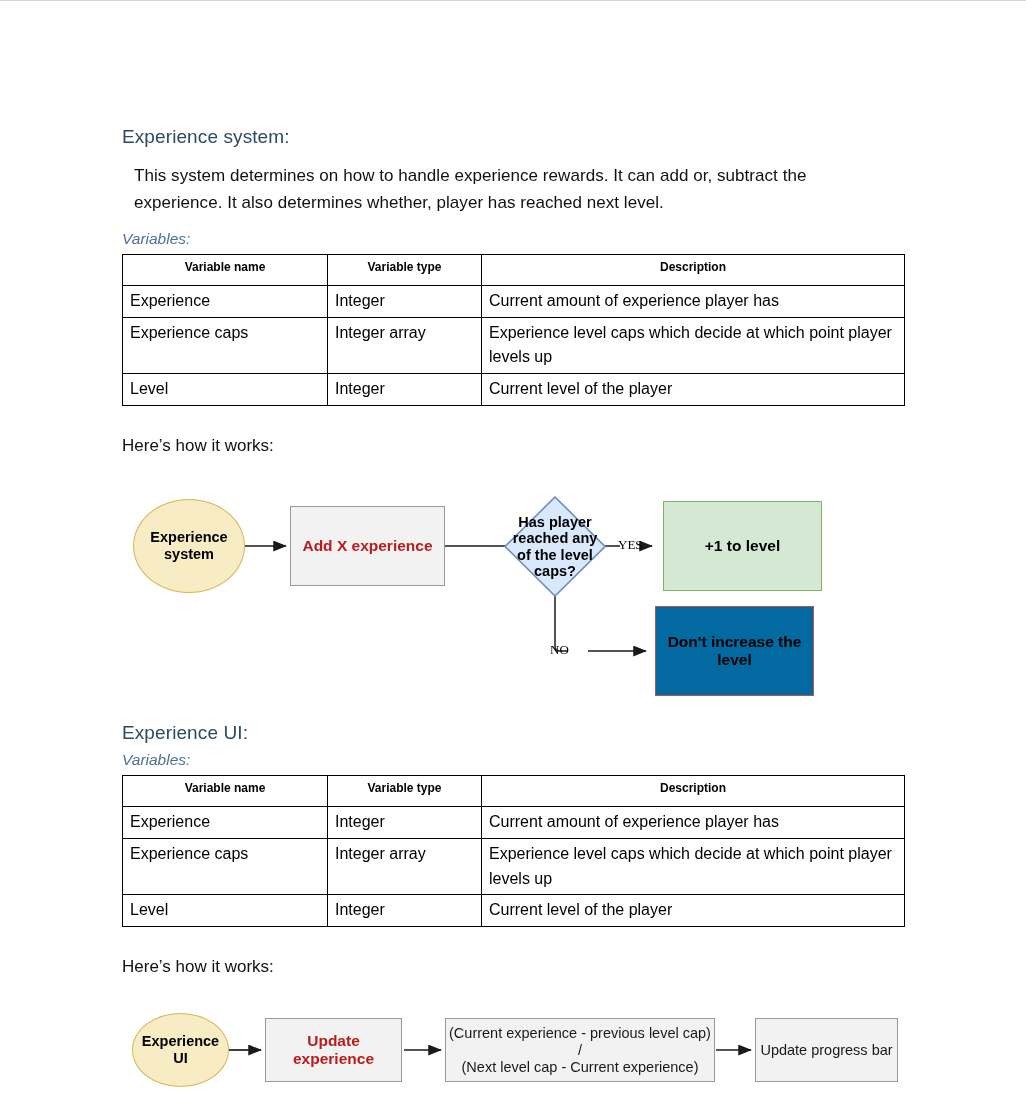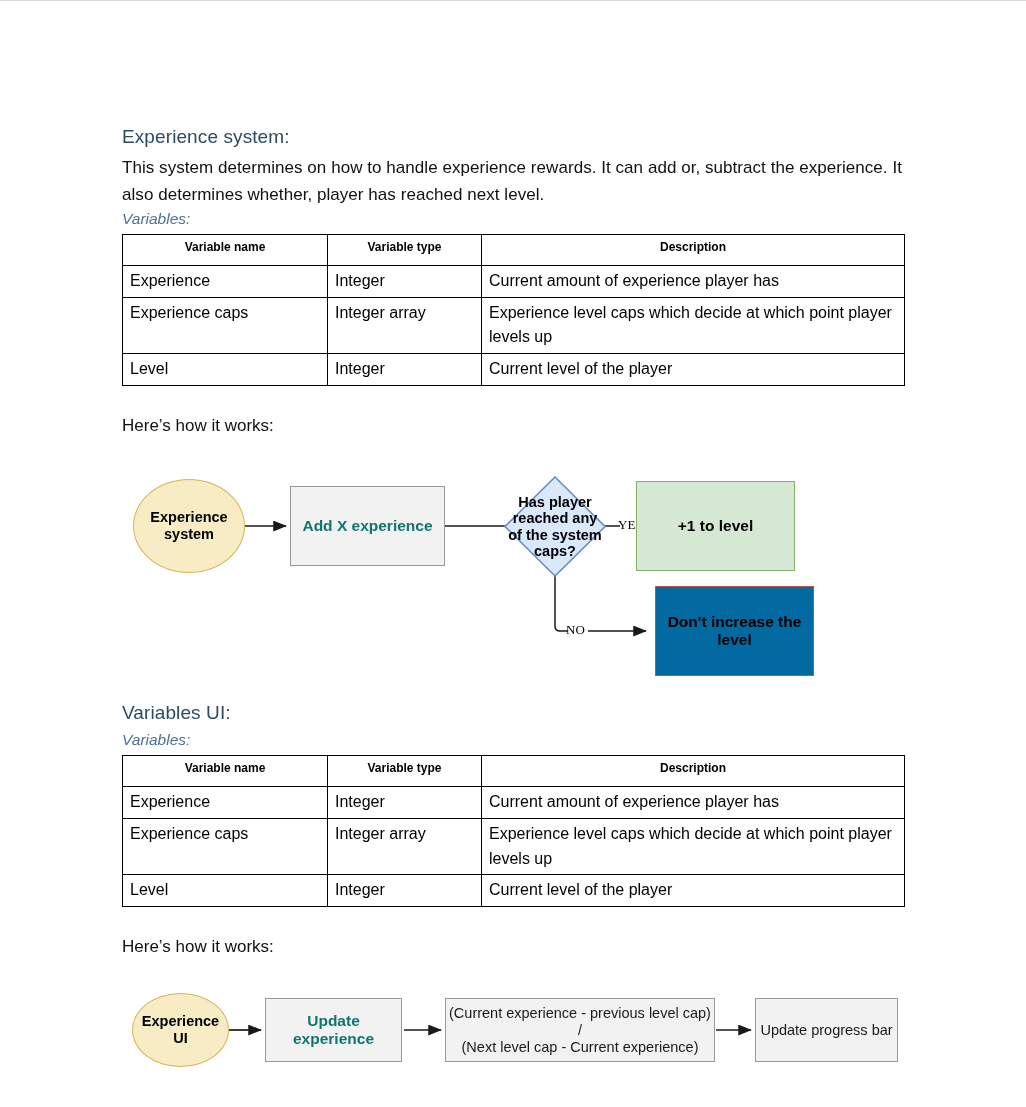--- a/index.html
+++ b/index.html
@@ -41,21 +41,21 @@
     font-weight: 400;
     color: #2e4a62;
     margin: 0 0 4px 0;
     line-height: 1.35;
     letter-spacing: 0.1px;
   }
   p.body-text {
     font-size: 17px;
     font-weight: 400;
     color: #111111;
-    margin: 0;
+    margin: 12px;
     line-height: 1.62;
     letter-spacing: 0.05px;
   }
   .variables-label {
     font-size: 15.5px;
     font-style: italic;
     color: #4f7193;
     margin-bottom: 5px;
     line-height: 1.3;
   }
@@ -124,21 +124,21 @@
     border: 1.5px solid #d6b656;
     font-weight: bold;
     font-size: 14.5px;
     color: #000;
   }
   .proc {
     background: #f2f2f2;
     border: 1.5px solid #999999;
     font-weight: bold;
     font-size: 15.5px;
-    color: #0f766e;
+    color: #b91c1c;
   }
   .proc-light {
     background: #f2f2f2;
     border: 1.5px solid #999999;
     font-weight: 400;
     font-size: 14.5px;
     color: #1a1a1a;
   }
   .diamond-wrap {
     position: absolute;
@@ -270,41 +270,41 @@
       <div class="node proc" style="left:168px; top:27px; width:155px; height:80px;">
         <span class="node-text">Add X experience</span>
       </div>
 
       <div class="diamond-wrap" style="left:382px; top:17px; width:102px; height:101px;">
         <svg class="diamond-shape" viewBox="0 0 102 101" preserveAspectRatio="none">
           <polygon points="51,1 101,50.5 51,100 1,50.5" fill="#dae8fc" stroke="#6c8ebf" stroke-width="1.6"></polygon>
         </svg>
         <div class="diamond-label">Has player
 reached any
-of the system
+of the level
 caps?</div>
       </div>
 
       <div class="edge-label" style="left:496px; top:58px;">YES</div>
 
-      <div class="edge-label" style="left:444px; top:163px;">NO</div>
-
-      <div class="node green" style="left:514px; top:22px; width:159px; height:90px;">
+      <div class="edge-label" style="left:428px; top:163px;">NO</div>
+
+      <div class="node green" style="left:541px; top:22px; width:159px; height:90px;">
         <span class="node-text">+1 to level</span>
       </div>
 
       <div class="node pink" style="left:533px; top:127px; width:159px; height:90px;">
         <span class="node-text">Don't increase the
 level</span>
       </div>
     </div>
 
     <div class="spacer-md"></div>
 
-    <h2 class="section-heading">Variables UI:</h2>
+    <h2 class="section-heading">Experience UI:</h2>
 
 
     <div class="variables-label">Variables:</div>
 
     <table class="vars-table">
       <colgroup>
         <col class="c-name">
           <col class="c-type">
           <col class="c-desc">
       </colgroup>

